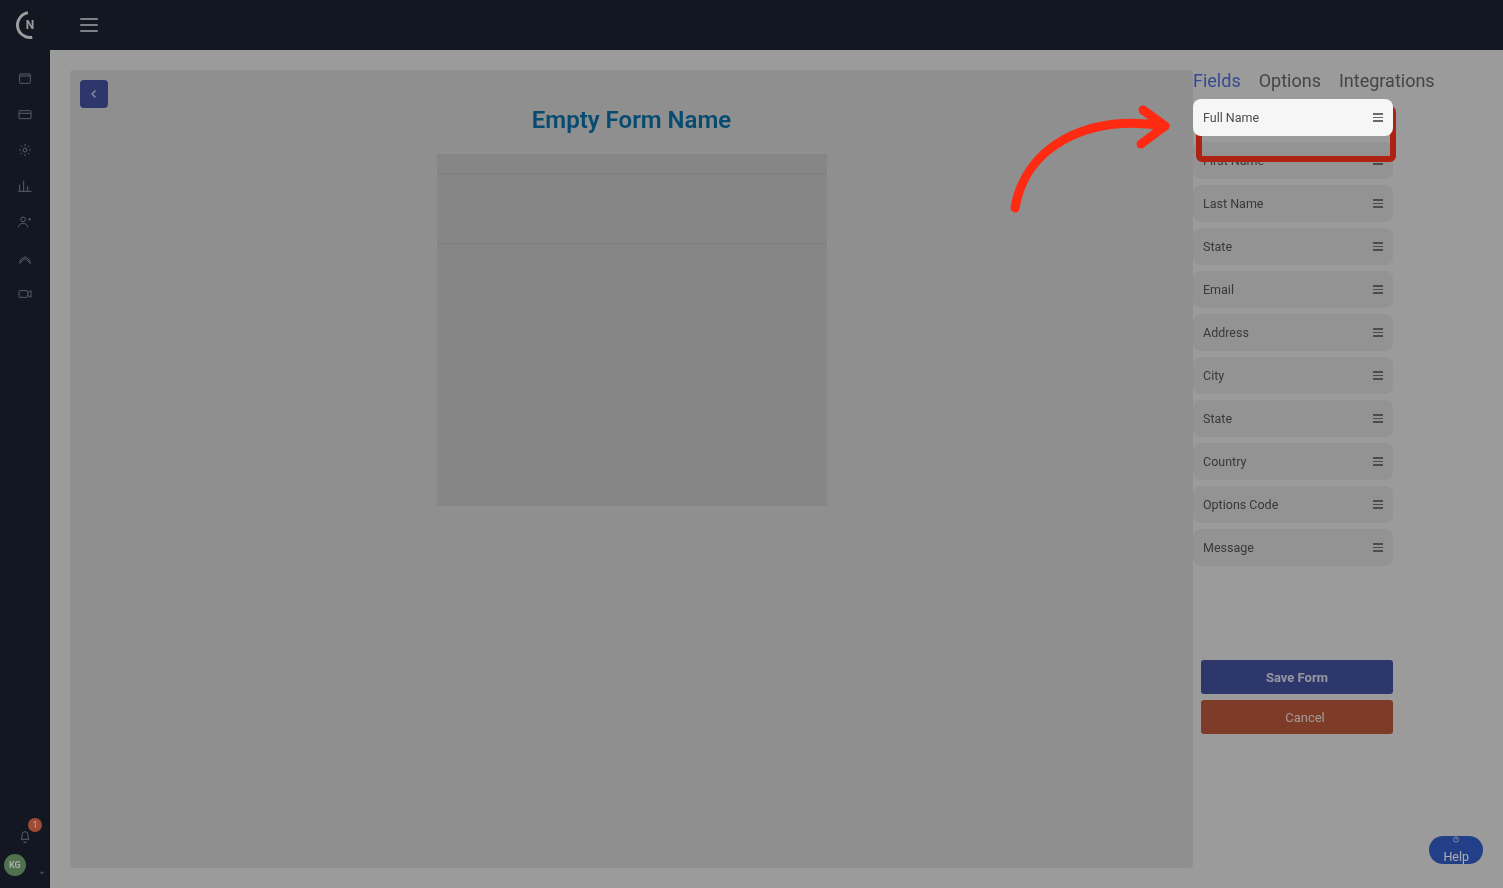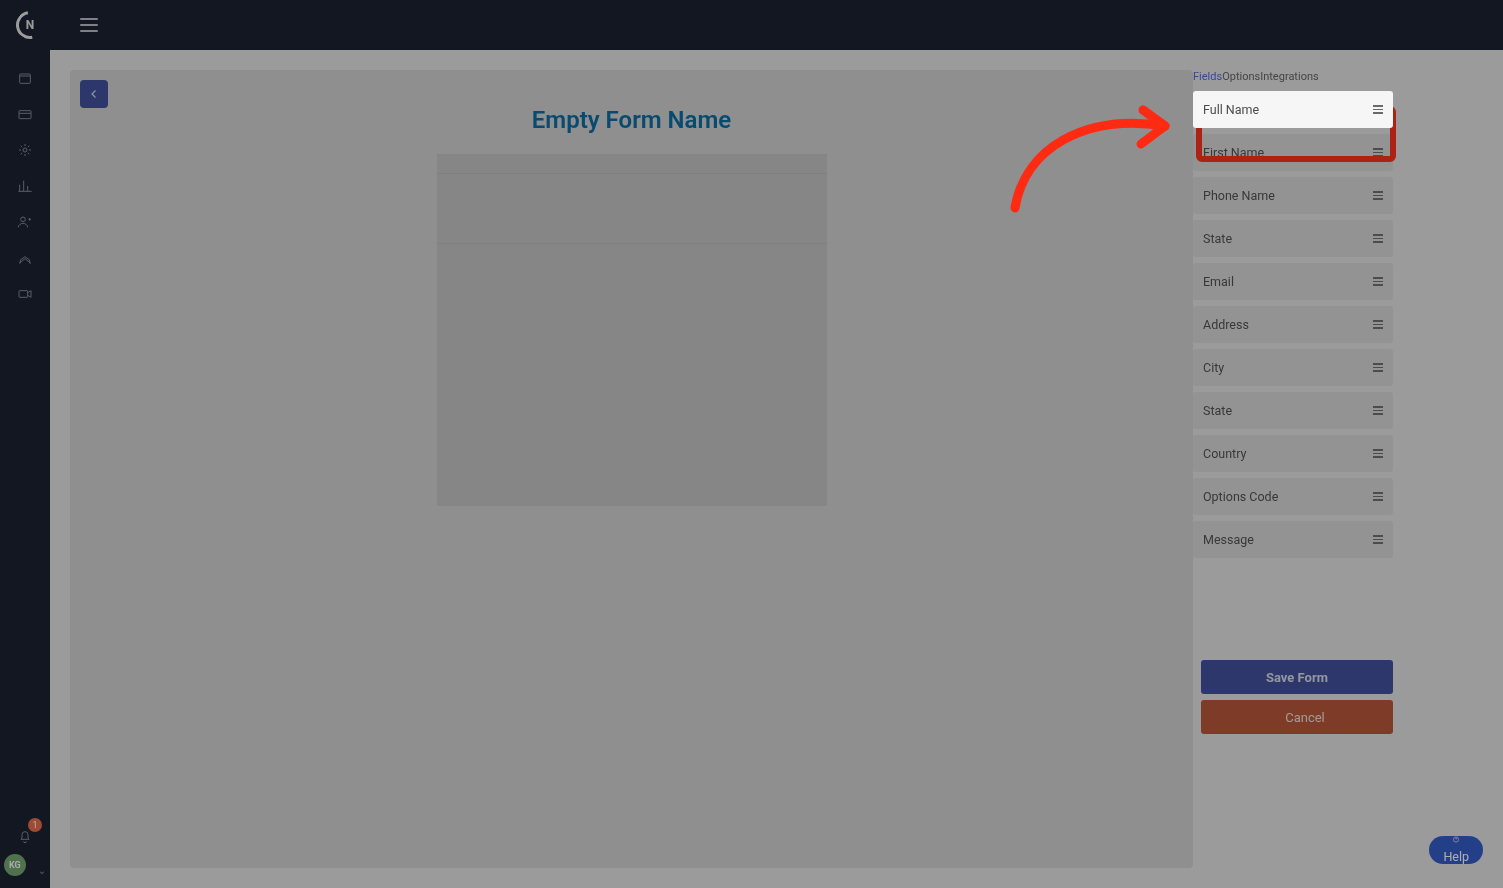--- a/index.html
+++ b/index.html
@@ -26,26 +26,26 @@
   .back-btn { position: absolute; top: 10px; left: 10px; width: 28px; height: 28px; background: #3b4a9a; border-radius: 4px; display:flex; align-items:center; justify-content:center; cursor:pointer; }
   .back-btn svg { width: 12px; height: 12px; stroke:#cfd6f2; fill:none; stroke-width:2.5; }
 
   .form-title { text-align:center; font-size: 24px; font-weight: 600; color:#0369a1; margin-top: 36px; }
   .form-canvas { width: 390px; margin: 20px auto 0; }
   .form-header-row { height: 20px; background:#c4c4c4; border-bottom:1px solid #b9b9b9; }
   .form-body-1 { height: 70px; background:#c4c4c4; border-bottom:1px solid #b9b9b9; }
   .form-body-2 { height: 262px; background:#c4c4c4; }
 
   .right-panel { position: absolute; top: 20px; right: 110px; width: 200px; }
-  .tabs { display:flex; font-size:11px; color:#606060; margin-bottom: 8px; }
+  .tabs { display:flex; gap:18px; font-size:18px; color:#606060; margin-bottom: 8px; }
   .tab { cursor:pointer; }
   .tab.active { color:#4a65d6; }
 
   .field-list { display:flex; flex-direction:column; gap:6px; }
-  .field-item { background:#d8d8d8; border-radius:3px; height: 37px; display:flex; align-items:center; justify-content:space-between; padding: 0 10px; font-size:12.5px; color:#4c4c4c; cursor:grab; }
+  .field-item { background:#d8d8d8; border-radius:8px; height: 37px; display:flex; align-items:center; justify-content:space-between; padding: 0 10px; font-size:12.5px; color:#4c4c4c; cursor:grab; }
   .drag-icon { display:flex; flex-direction:column; gap:2px; }
   .drag-icon span { width:10px; height:1.5px; background:#6a6a6a; }
 
   .highlight-box { position:absolute; border: 6px solid #ff2a12; border-radius: 6px; pointer-events:none; }
   .field-item.highlighted { background: #f6f6f6; position:relative; z-index:50; }
 
   .action-buttons { position:absolute; right:110px; top: 610px; width:192px; display:flex; flex-direction:column; gap:6px; }
   .btn { height: 34px; border-radius:3px; display:flex; align-items:center; justify-content:center; font-size:13px; cursor:pointer; }
   .btn-save { background:#3b4a9a; color:#d9ddec;font-weight:bold; }
   .btn-cancel { background:#b55033; color:#f2ded6;padding-left:16px; }
@@ -158,21 +158,21 @@
         </div>
         <div class="field-item">
           <span>First Name</span>
           <div class="drag-icon">
             <span></span>
             <span></span>
             <span></span>
           </div>
         </div>
         <div class="field-item">
-          <span>Phone Name</span>
+          <span>Last Name</span>
           <div class="drag-icon">
             <span></span>
             <span></span>
             <span></span>
           </div>
         </div>
         <div class="field-item">
           <span>State</span>
           <div class="drag-icon">
             <span></span>

